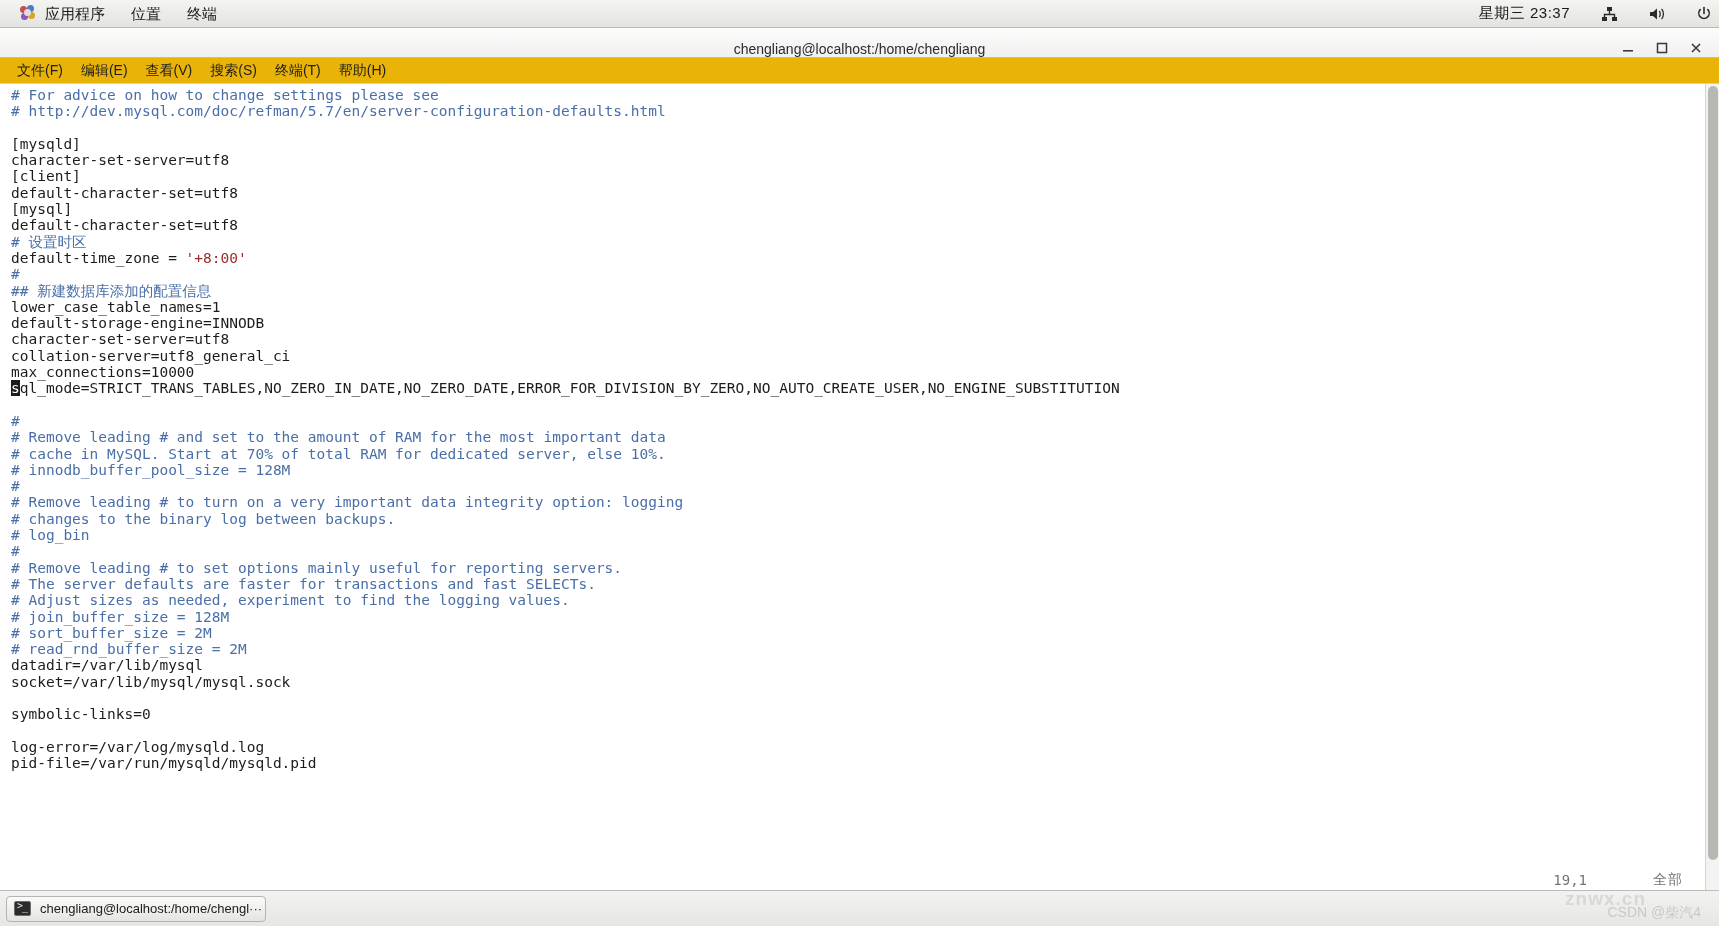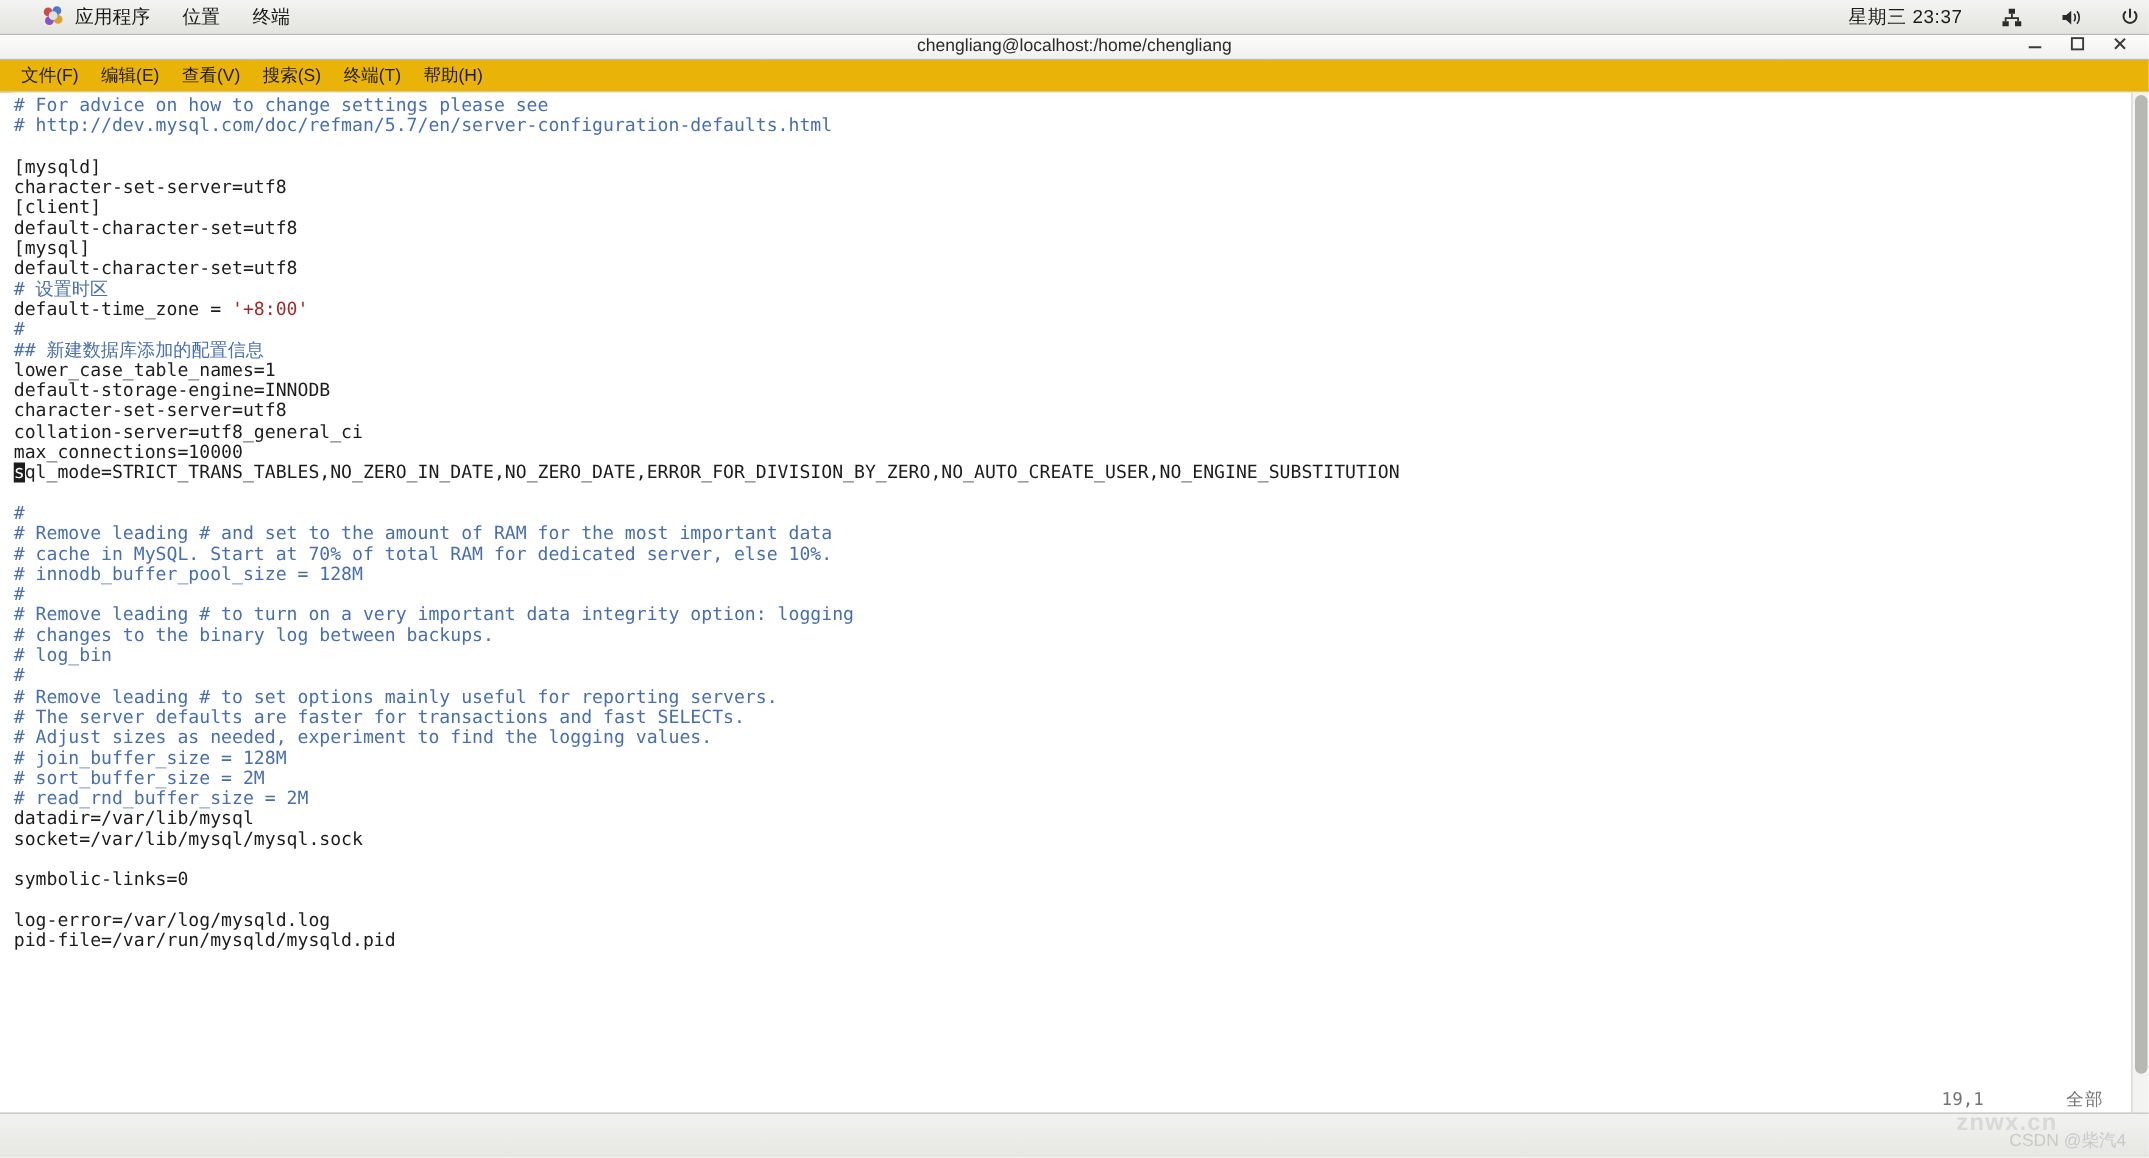--- a/index.html
+++ b/index.html
@@ -8,42 +8,42 @@
     font-family:"Liberation Sans", sans-serif;
     background:#ffffff;
   }
   
   #top-panel{
     position:absolute; left:0; top:0; width:1719px; height:28px;
     background:linear-gradient(to bottom,#f4f4f2 0%,#ebebe8 50%,#e3e3e0 100%);
     border-bottom:1px solid #b8b8b4;
     display:flex; align-items:center; font-size:15px; color:#1a1a1a;
   }
-  .panel-left{ display:flex; align-items:center; gap:0px; padding-left:22px; }
+  .panel-left{ display:flex; align-items:center; gap:0px; padding-left:7px; }
   .panel-item{ padding:3px 13px; line-height:18px; cursor:default; }
   .gnome-logo{ width:17px; height:17px; position:relative; margin-right:2px; }
   .gnome-logo i{ position:absolute; width:7px; height:7px; border-radius:50%; display:block; }
   .g1{ background:#c94f4f; left:0px; top:1px; }
   .g2{ background:#4f7ac9; left:7px; top:0px; }
   .g3{ background:#8a56b8; left:1px; top:8px; }
   .g4{ background:#d8a22c; left:8px; top:7px; }
   .g5{ background:#e0e0e0; left:4px; top:4px; width:6px; height:6px; }
   .panel-right{ margin-left:auto; display:flex; align-items:center; gap:16px; }
   .clock{ font-size:15px; padding:2px 8px; letter-spacing:0.5px; }
   .tray-icon{ padding:2px 7px; display:flex; align-items:center; }
 
   
   #window{
     position:absolute; left:0; top:28px; width:1719px; height:862px;
     background:#ffffff; display:flex; flex-direction:column;
   }
   #titlebar{
-    height:20px; background:linear-gradient(to bottom,#fcfcfc 0%,#f0f0ee 100%);
+    height:30px; background:linear-gradient(to bottom,#fcfcfc 0%,#f0f0ee 100%);
     border-bottom:1px solid #bdbdb9;
-    display:flex; align-items:flex-start; position:relative;
+    display:flex; align-items:flex-end; position:relative;
   }
   #title-text{
     position:absolute; left:0; right:0; text-align:center;
     font-size:14px; color:#2b2b2b;
   }
   .win-buttons{ margin-left:auto; display:flex; align-items:center; gap:18px; padding-right:14px; z-index:2; }
   .win-btn{ width:16px; height:16px; position:relative; cursor:default; color:#333; }
   .win-btn svg{ display:block; }
 
   #menubar{
@@ -244,15 +244,19 @@
       <span id="status-pos">19,1</span>
       <span id="status-perc">全部</span>
     </div>
     <div id="scrollbar">
       <div id="scroll-thumb"></div>
     </div>
   </div>
 </div>
 
 <div id="taskbar">
+  <div id="task-button">
+    <span class="term-icon"></span>
+    <span>chengliang@localhost:/home/chengl···</span>
+  </div>
   <div class="watermark" id="wm-site">znwx.cn</div>
   <div class="watermark" id="wm-csdn">CSDN @柴汽4</div>
 </div>
 
 </body></html>

